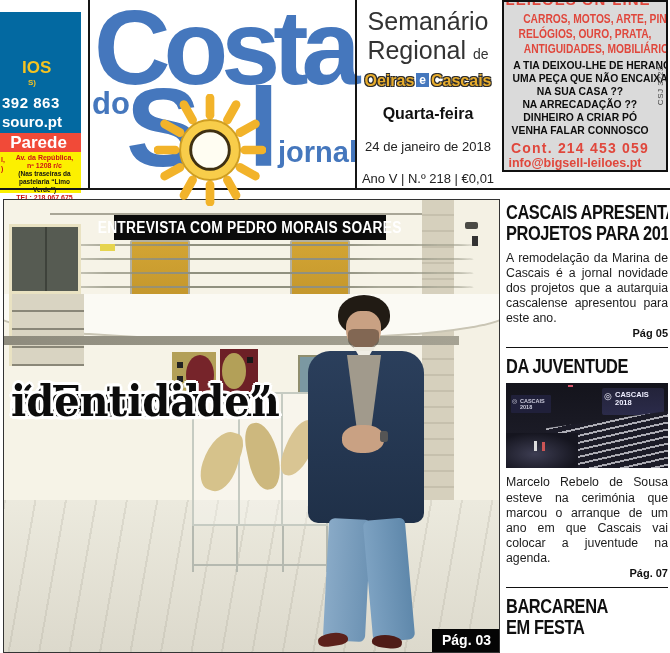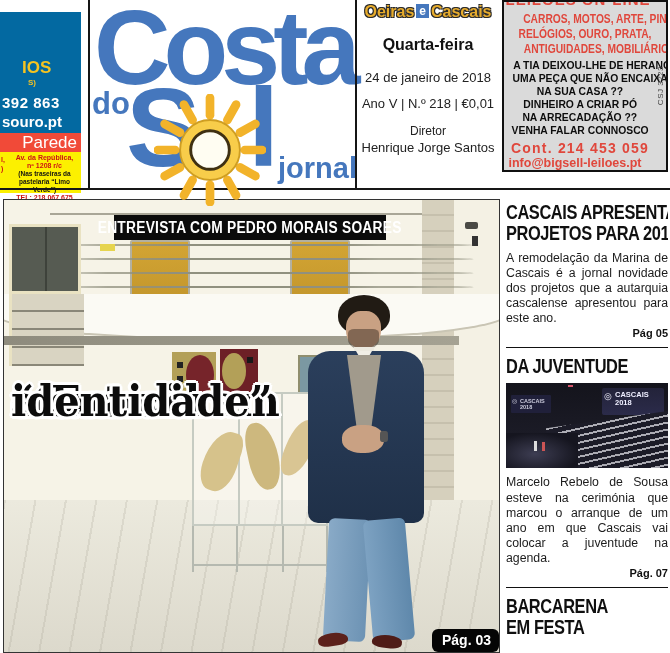--- a/index.html
+++ b/index.html
@@ -7,52 +7,52 @@
         font-family:"Liberation Sans",sans-serif;}
 
   
   .left-ad{position:absolute;left:0;top:12px;width:81px;height:181px;background:#0369a1;}
   .left-ad>div{position:absolute;}
   .la-frag1{left:22px;top:46px;color:#f5c321;font-weight:bold;font-size:17px;}
   .la-frag2{left:28px;top:66px;color:#f5c321;font-weight:bold;font-size:8px;}
   .la-phone{left:2px;top:82px;color:#fff;font-weight:bold;font-size:15px;letter-spacing:.5px;}
   .la-site{left:2px;top:101px;color:#fff;font-weight:bold;font-size:15px;}
   .la-parede{left:0;top:121px;width:81px;height:19px;background:#f14a38;color:#fff;
-             font-weight:normal;font-size:17px;line-height:19px;text-align:right;
+             font-weight:bold;font-size:17px;line-height:19px;text-align:center;
              padding-right:4px;box-sizing:border-box;}
   .la-yellow{left:0;top:140px;width:81px;height:41px;background:#fcf000;}
   .lay-left{position:absolute;left:1px;top:3px;width:8px;color:#cc1414;font-size:7px;
             font-weight:bold;line-height:9px;}
   .lay-main{position:absolute;left:9px;top:2px;width:71px;text-align:center;color:#cc1414;
             font-size:7px;font-weight:bold;line-height:8px;}
   .lay-note{color:#111;font-size:6.5px;}
 
   .rule-v{position:absolute;top:0;width:2px;height:188px;background:#151515;}
   .rule-v1{left:88px;}  .rule-v2{left:355px;}
   .header-rule{position:absolute;left:0;top:188px;width:670px;height:2px;background:#161616;}
 
   .logo{position:absolute;left:92px;top:0;width:262px;height:146px;}
   .logo>div{position:absolute;color:#4577bd;font-weight:bold;}
   .logo-costa{left:2px;top:-6px;font-size:106px;line-height:1;letter-spacing:-7px;}
   .logo-do{left:0px;top:88px;font-size:31px;line-height:1;}
   .logo-s{left:34px;top:72px;font-size:112px;line-height:1;letter-spacing:-6px;}
   .logo-l{left:156px;top:72px;font-size:112px;line-height:1;}
-  .logo-jornal{left:186px;top:154px;font-size:29px;line-height:1;}
+  .logo-jornal{left:186px;top:138px;font-size:29px;line-height:1;}
   .sun{position:absolute;left:62px;top:94px;z-index:5;}
 
   .center-info{position:absolute;left:357px;top:0;width:142px;height:188px;text-align:center;color:#222;}
   .ci-sem{margin-top:7px;font-size:25px;line-height:29px;color:#333;}
   .ci-de{font-size:14px;}
   .ci-region{margin-top:3px;font-size:16px;font-weight:bold;white-space:nowrap;}
   .gold{color:#e7ac2d;text-shadow:-1px -1px 0 #2a2a2a,1px -1px 0 #2a2a2a,-1px 1px 0 #2a2a2a,1px 1px 0 #2a2a2a;}
   .ci-e{display:inline-block;background:#4577bd;color:#fff;font-size:12px;line-height:14px;
         padding:0 3px;margin:0 2px;vertical-align:2px;}
   .ci-weekday{margin-top:15px;font-size:16px;font-weight:bold;color:#111;}
   .ci-date{margin-top:16px;font-size:13px;}
-  .ci-edition{margin-top:11px;font-size:13px;}
+  .ci-edition{margin-top:17px;font-size:13px;}
   .ci-dirlabel{margin-top:13px;font-size:12px;}
   .ci-dirname{margin-top:2px;font-size:13px;}
 
   .right-ad{position:absolute;left:502px;top:0;width:166px;height:172px;background:#dadada;
             border:2px solid #101010;box-sizing:border-box;text-align:center;overflow:hidden;}
   .cond{display:inline-block;white-space:nowrap;transform:scaleX(.82);transform-origin:center;}
   .cond2{display:inline-block;white-space:nowrap;transform:scaleX(.9);transform-origin:center;}
   .ra-clip{height:9px;overflow:hidden;position:relative;}
   .ra-clip span{position:absolute;top:-11px;left:0;right:14px;color:#e0473c;font-weight:bold;
                 font-size:15px;letter-spacing:1px;}
@@ -136,21 +136,21 @@
   .kicker{position:absolute;left:110px;top:15px;width:272px;height:25px;background:#0b0b0b;
           display:flex;align-items:center;justify-content:center;z-index:6;}
   .kicker span{color:#fff;font-weight:bold;font-size:16px;white-space:nowrap;
                transform:scaleX(.86);letter-spacing:.3px;}
   .headline{position:absolute;left:7px;top:176px;z-index:7;}
   .hl-line{font-family:"DejaVu Serif",serif;font-weight:bold;font-size:43px;line-height:51.5px;
            color:#0c0c0c;white-space:nowrap;transform:scaleX(.93);transform-origin:left;
            text-shadow:-3px 0 0 #fff,3px 0 0 #fff,0 -3px 0 #fff,0 3px 0 #fff,
                        -2px -2px 0 #fff,2px -2px 0 #fff,-2px 2px 0 #fff,2px 2px 0 #fff;}
   .pageref-main{position:absolute;right:0;bottom:0;background:#050505;color:#fff;z-index:8;
-                font-weight:bold;font-size:14px;padding:3px 8px 4px 10px;border-radius:6px;}
+                font-weight:bold;font-size:14px;padding:3px 8px 4px 10px;}
 
   
   .right-col{position:absolute;left:506px;top:199px;width:162px;height:454px;overflow:hidden;}
   .h2line{display:block;height:21px;}
   .h2line span{display:inline-block;white-space:nowrap;font-weight:bold;font-size:20px;line-height:21px;
                color:#101010;transform:scaleX(.82);transform-origin:left;letter-spacing:-.5px;}
   .story-body{margin-top:7px;font-size:12.3px;line-height:15.1px;text-align:justify;color:#1c1c1c;}
   .story-page{text-align:right;font-weight:bold;font-size:11px;margin-top:1px;color:#111;}
   .divider{border-top:1.5px solid #111;margin:8px 0 8px;}
   article{margin:0;padding:0;}
@@ -223,20 +223,25 @@
       </g>
       <circle cx="58" cy="58" r="31" fill="#f8cd4a" stroke="#cf9e22" stroke-width="2"></circle>
       <circle cx="58" cy="58" r="20" fill="#fffdf2" stroke="#3f3012" stroke-width="3"></circle>
     </svg>
     <div class="logo-jornal">jornal</div>
   </div>
 
   <div class="rule-v rule-v2"></div>
 
   <div class="center-info">
+    <div class="ci-sem">
+      <span>Semanário</span><br>
+      <span>Regional</span>
+      <span class="ci-de">de</span>
+    </div>
     <div class="ci-region">
       <span class="gold">Oeiras</span><span class="ci-e">e</span><span class="gold">Cascais</span>
     </div>
     <div class="ci-weekday">Quarta-feira</div>
     <div class="ci-date">24 de janeiro de 2018</div>
     <div class="ci-edition">Ano V | N.º 218 | €0,01</div>
     <div class="ci-dirlabel">Diretor</div>
     <div class="ci-dirname">Henrique Jorge Santos</div>
   </div>
 
@@ -246,22 +251,22 @@
       </div>
     <div class="ra-cats">
       <div><span class="cond">CARROS, MOTOS, ARTE, PINTURA,</span></div>
       <div><span class="cond">RELÓGIOS, OURO, PRATA,</span></div>
       <div><span class="cond">ANTIGUIDADES, MOBILIÁRIO, ETC...</span></div>
     </div>
     <div class="ra-pitch">
       <div><span class="cond2">A TIA DEIXOU-LHE DE HERANÇA</span></div>
       <div><span class="cond2">UMA PEÇA QUE NÃO ENCAIXA</span></div>
       <div><span class="cond2">NA SUA CASA ??</span></div>
+      <div><span class="cond2">NA ARRECADAÇÃO ??</span></div>
       <div><span class="cond2">DINHEIRO A CRIAR PÓ</span></div>
-      <div><span class="cond2">NA ARRECADAÇÃO ??</span></div>
       <div><span class="cond2">VENHA FALAR CONNOSCO</span></div>
     </div>
     <div class="ra-phone">Cont. 214 453 059</div>
     <div class="ra-email">info@bigsell-leiloes.pt</div>
     <div class="ra-web"><span class="cond2">www.bigsell-leiloes.pt</span></div>
     <div class="ra-code">CSJ 3223</div>
   </div>
 
   <div class="header-rule"></div>
 

